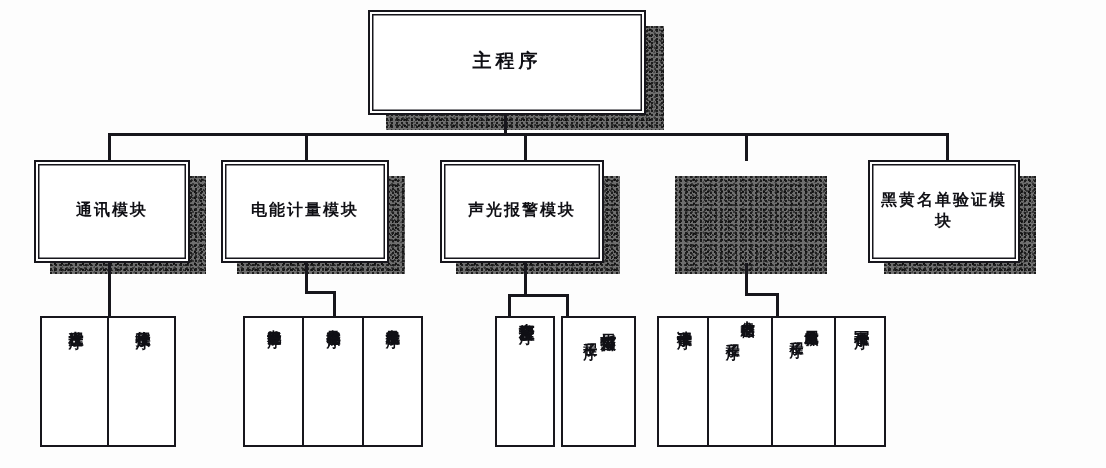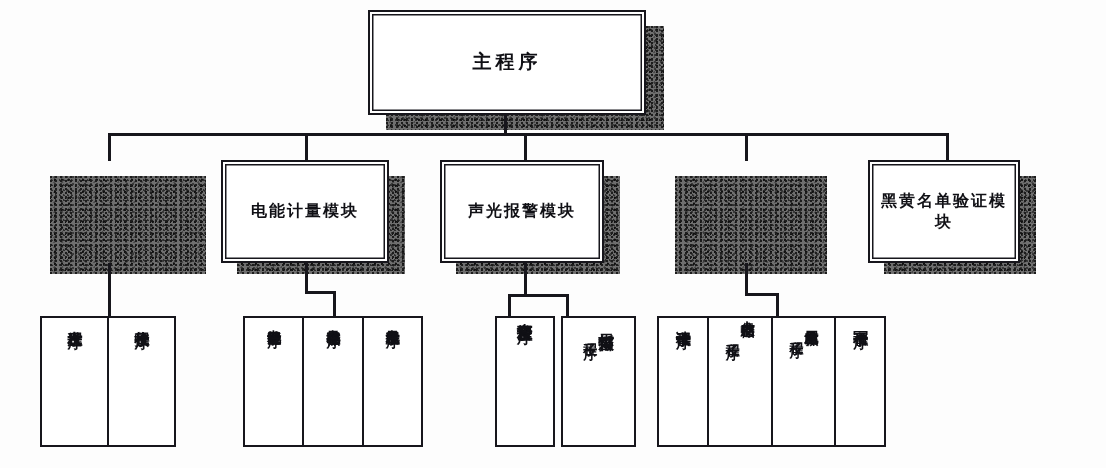--- a/index.html
+++ b/index.html
@@ -1,20 +1,20 @@
 <!DOCTYPE html>
 <html><head>
 <meta charset="utf-8">
 <style>
   html,body{margin:0;padding:0;background:#ffffff;}
   #stage{
     position:relative;
     width:1106px;height:468px;
     background:#fdfdfd;
-    font-family:Liberation Serif, serif;
+    font-family:Liberation Mono, monospace;
     overflow:hidden;
   }
 
   
   .shadow{
     position:absolute;
     background-color:#6f6f6f;
     background-image:
       radial-gradient(circle at 20% 30%, #1d1d1d 0.9px, transparent 1.2px),
       radial-gradient(circle at 70% 60%, #111111 1px, transparent 1.3px),
@@ -124,20 +124,23 @@
   <div class="ln v" style="left:504px;top:115px;height:20px;"></div>
   <div class="ln h" style="left:108px;top:133px;width:840px;"></div>
 
   <div class="ln v" style="left:108px;top:133px;height:28px;"></div>
   <div class="ln v" style="left:305px;top:133px;height:28px;"></div>
   <div class="ln v" style="left:524px;top:133px;height:28px;"></div>
   <div class="ln v" style="left:745px;top:133px;height:28px;"></div>
   <div class="ln v" style="left:946px;top:133px;height:28px;"></div>
 
   <div class="shadow" style="left:50px;top:176px;width:156px;height:98px;"></div>
+  <div class="box dbl mod-box" style="left:34px;top:160px;width:156px;height:103px;">
+    <span class="lbl">通讯模块</span>
+  </div>
 
   <div class="shadow" style="left:237px;top:176px;width:168px;height:98px;"></div>
   <div class="box dbl mod-box" style="left:221px;top:160px;width:168px;height:103px;">
     <span class="lbl">电能计量模块</span>
   </div>
 
   <div class="shadow" style="left:456px;top:176px;width:164px;height:98px;"></div>
   <div class="box dbl mod-box" style="left:440px;top:160px;width:164px;height:103px;justify-content:center;">
     <span class="lbl">声光报警模块</span>
   </div>

